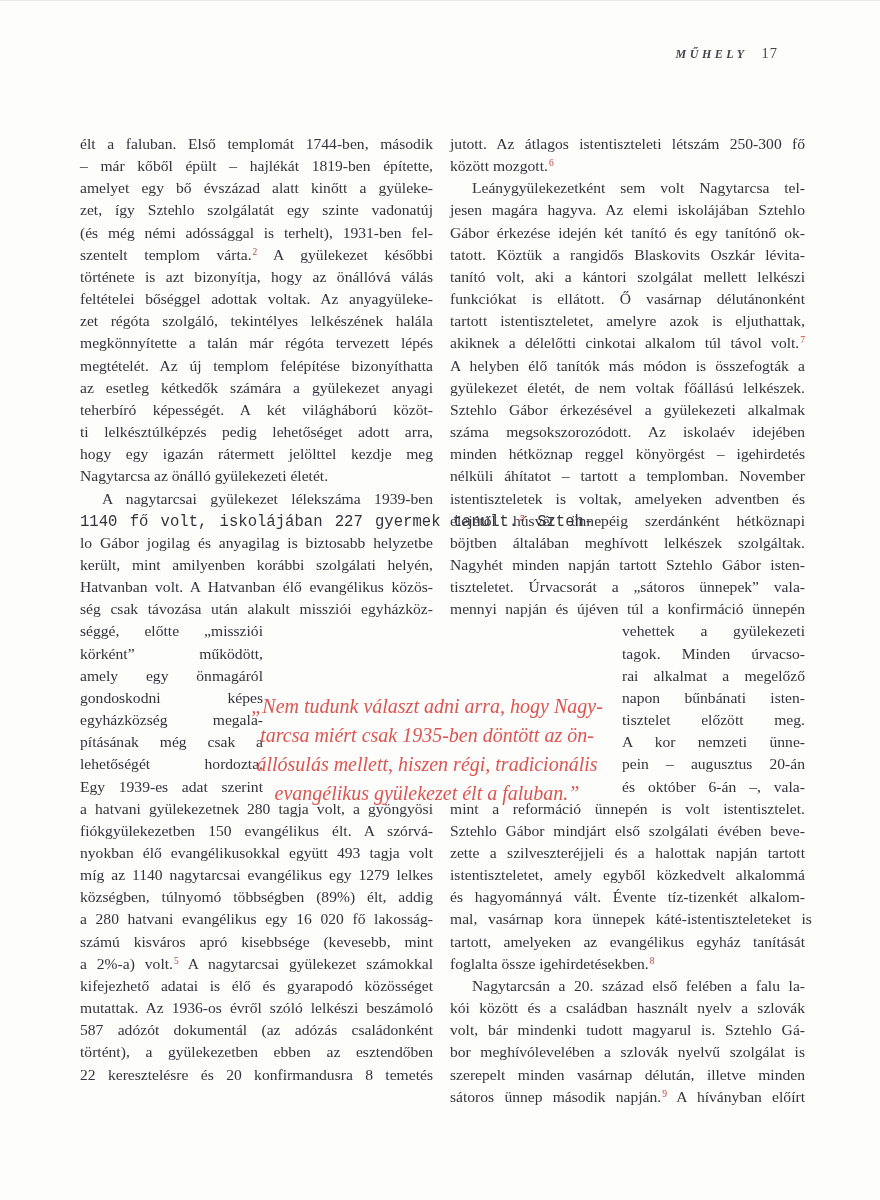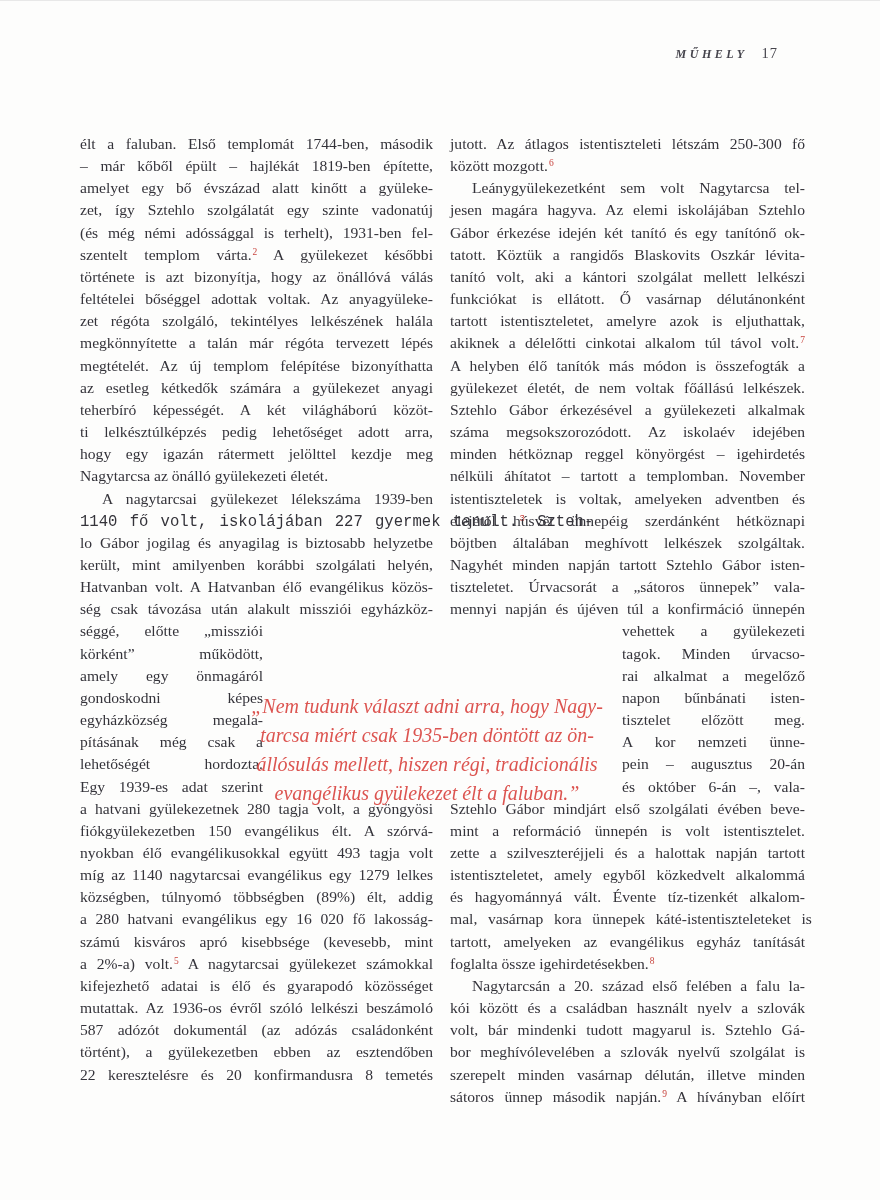--- a/index.html
+++ b/index.html
@@ -141,22 +141,22 @@
         <div class="line"><span class="ls" style="word-spacing: 21.7891px;">vehettek a gyülekezeti</span></div>
         <div class="line"><span class="ls" style="word-spacing: 17.2266px;">tagok. Minden úrvacso-</span></div>
         <div class="line"><span class="ls" style="word-spacing: 11.2083px;">rai alkalmat a megelőző</span></div>
         <div class="line"><span class="ls" style="word-spacing: 20.4766px;">napon bűnbánati isten-</span></div>
         <div class="line"><span class="ls" style="word-spacing: 26.7578px;">tisztelet előzött meg.</span></div>
         <div class="line"><span class="ls" style="word-spacing: 18.4167px;">A kor nemzeti ünne-</span></div>
         <div class="line"><span class="ls" style="word-spacing: 13.2188px;">pein – augusztus 20-án</span></div>
         <div class="line"><span class="ls" style="word-spacing: 9.05078px;">és október 6-án –, vala-</span></div>
       </div>
       <div class="seg full">
+        <div class="line"><span class="ls" style="word-spacing: 9.72656px;">mint a reformáció ünnepén is volt istentisztelet.</span></div>
         <div class="line"><span class="ls" style="word-spacing: 4.89323px;">Sztehlo Gábor mindjárt első szolgálati évében beve-</span></div>
-        <div class="line"><span class="ls" style="word-spacing: 9.72656px;">mint a reformáció ünnepén is volt istentisztelet.</span></div>
         <div class="line"><span class="ls" style="word-spacing: 6.48884px;">zette a szilveszteréjjeli és a halottak napján tartott</span></div>
         <div class="line"><span class="ls" style="word-spacing: 7.01562px;">istentiszteletet, amely egyből közkedvelt alkalommá</span></div>
         <div class="line"><span class="ls" style="word-spacing: 7.78125px;">és hagyománnyá vált. Évente tíz-tizenkét alkalom-</span></div>
         <div class="line"><span class="ls" style="word-spacing: 6.74375px;">mal, vasárnap kora ünnepek káté-istentiszteleteket is</span></div>
         <div class="line"><span class="ls" style="word-spacing: 8.47813px;">tartott, amelyeken az evangélikus egyház tanítását</span></div>
         <div class="line end"><span class="ls">foglalta össze igehirdetésekben.<sup class="fn">8</sup></span></div>
         <div class="line ind"><span class="ls" style="word-spacing: 4.66211px;">Nagytarcsán a 20. század első felében a falu la-</span></div>
         <div class="line"><span class="ls" style="word-spacing: 5.40234px;">kói között és a családban használt nyelv a szlovák</span></div>
         <div class="line"><span class="ls" style="word-spacing: 5.85938px;">volt, bár mindenki tudott magyarul is. Sztehlo Gá-</span></div>
         <div class="line"><span class="ls" style="word-spacing: 5.61458px;">bor meghívólevelében a szlovák nyelvű szolgálat is</span></div>

